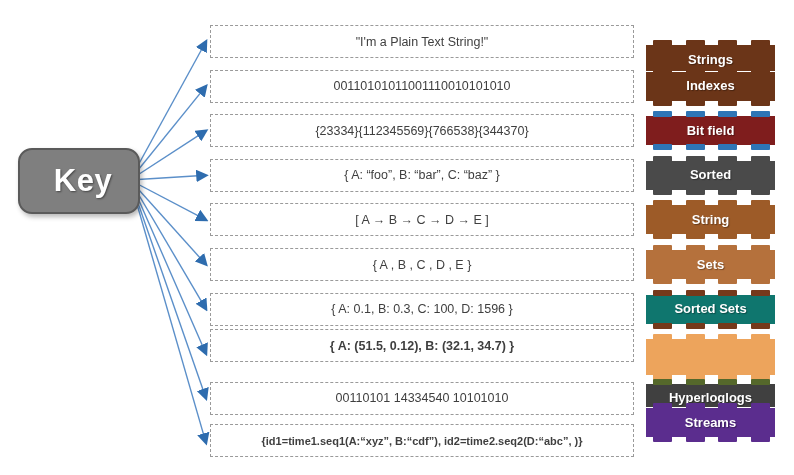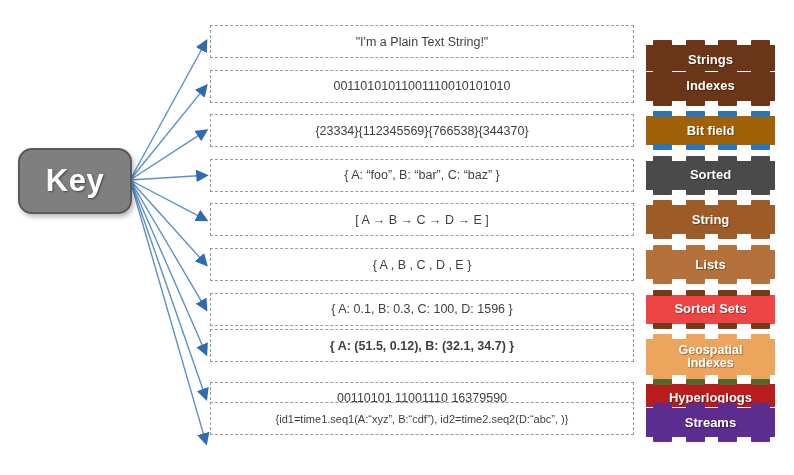--- a/index.html
+++ b/index.html
@@ -9,21 +9,21 @@
   #stage{position:absolute;left:0;top:0;width:794px;height:475px;}
 
   
   #arrows{position:absolute;left:0;top:0;width:794px;height:475px;}
 
   
   #key-box{
     position:absolute;left:18px;top:148px;width:110px;height:62px;
     background:#7F7F7F;border:2px solid #5A5A5A;border-radius:14px;
     box-shadow:2px 3px 5px rgba(0,0,0,.28);
-    display:flex;align-items:center;justify-content:center;
+    display:flex;align-items:center;justify-content:center;padding-left:8px;
   }
   #key-box .key-label{
     color:#ffffff;font-size:31px;font-weight:bold;letter-spacing:.5px;
     text-shadow:1px 1px 2px rgba(0,0,0,.45);
   }
 
   
   .value-box{
     position:absolute;left:210px;width:424px;height:33px;
     border:1px dashed #9A9A9A;background:#ffffff;
@@ -103,23 +103,23 @@
       <div class="value-box" style="top: 248px;">
         <span class="vtext">{  A , B , C , D , E  }</span>
       </div>
       <div class="value-box" style="top: 292.6px;">
         <span class="vtext">{ A: 0.1, B: 0.3, C: 100, D: 1596 }</span>
       </div>
       <div class="value-box" style="top: 329px; font-weight: bold;">
         <span class="vtext">{ A: (51.5, 0.12), B: (32.1, 34.7)  }</span>
       </div>
       <div class="value-box" style="top: 381.8px;">
-        <span class="vtext">00110101 11001110 16379590</span>
-      </div>
-      <div class="value-box tight" style="top: 402px;">
+        <span class="vtext">00110101 14334540 10101010</span>
+      </div>
+      <div class="value-box tight" style="top: 424px; font-weight: bold;">
         <span class="vtext">{id1=time1.seq1(A:“xyz”, B:“cdf”), id2=time2.seq2(D:“abc”, )}</span>
       </div>
     </div>
   <div id="brick-column">
       <div class="brick-wrap" style="top: 44px;">
         <div class="brick" style="background: rgb(107, 53, 24); height: 31px;">
           <div class="studs top">
             <div class="stud" style="background: rgb(107, 53, 24);"></div>
             <div class="stud" style="background: rgb(107, 53, 24);"></div>
             <div class="stud" style="background: rgb(107, 53, 24);"></div>
@@ -145,21 +145,21 @@
           <div class="studs bot">
             <div class="stud" style="background: rgb(107, 53, 24);"></div>
             <div class="stud" style="background: rgb(107, 53, 24);"></div>
             <div class="stud" style="background: rgb(107, 53, 24);"></div>
             <div class="stud" style="background: rgb(107, 53, 24);"></div>
           </div>
           <span class="btext">Indexes</span>
         </div>
       </div>
       <div class="brick-wrap" style="top: 115.2px;">
-        <div class="brick" style="background: #a16207; height: 31px;">
+        <div class="brick" style="background: #7f1d1d; height: 31px;">
           <div class="studs top">
             <div class="stud" style="background: rgb(46, 117, 182);"></div>
             <div class="stud" style="background: rgb(46, 117, 182);"></div>
             <div class="stud" style="background: rgb(46, 117, 182);"></div>
             <div class="stud" style="background: rgb(46, 117, 182);"></div>
           </div>
           <div class="studs bot">
             <div class="stud" style="background: rgb(46, 117, 182);"></div>
             <div class="stud" style="background: rgb(46, 117, 182);"></div>
             <div class="stud" style="background: rgb(46, 117, 182);"></div>
@@ -209,25 +209,25 @@
             <div class="stud" style="background: rgb(181, 113, 60);"></div>
             <div class="stud" style="background: rgb(181, 113, 60);"></div>
             <div class="stud" style="background: rgb(181, 113, 60);"></div>
           </div>
           <div class="studs bot">
             <div class="stud" style="background: rgb(181, 113, 60);"></div>
             <div class="stud" style="background: rgb(181, 113, 60);"></div>
             <div class="stud" style="background: rgb(181, 113, 60);"></div>
             <div class="stud" style="background: rgb(181, 113, 60);"></div>
           </div>
-          <span class="btext">Lists</span>
+          <span class="btext">Sets</span>
         </div>
       </div>
       <div class="brick-wrap" style="top: 293.6px;">
-        <div class="brick" style="background: #ef4444; height: 31px;">
+        <div class="brick" style="background: #0f766e; height: 31px;">
           <div class="studs top">
             <div class="stud" style="background: rgb(117, 57, 27);"></div>
             <div class="stud" style="background: rgb(117, 57, 27);"></div>
             <div class="stud" style="background: rgb(117, 57, 27);"></div>
             <div class="stud" style="background: rgb(117, 57, 27);"></div>
           </div>
           <div class="studs bot">
             <div class="stud" style="background: rgb(117, 57, 27);"></div>
             <div class="stud" style="background: rgb(117, 57, 27);"></div>
             <div class="stud" style="background: rgb(117, 57, 27);"></div>
@@ -243,25 +243,24 @@
             <div class="stud" style="background: rgb(237, 164, 92);"></div>
             <div class="stud" style="background: rgb(237, 164, 92);"></div>
             <div class="stud" style="background: rgb(237, 164, 92);"></div>
           </div>
           <div class="studs bot">
             <div class="stud" style="background: rgb(237, 164, 92);"></div>
             <div class="stud" style="background: rgb(237, 164, 92);"></div>
             <div class="stud" style="background: rgb(237, 164, 92);"></div>
             <div class="stud" style="background: rgb(237, 164, 92);"></div>
           </div>
-          <span class="btext two-line">Geospatial<br>Indexes</span>
         </div>
       </div>
       <div class="brick-wrap" style="top: 382.8px;">
-        <div class="brick" style="background: #b91c1c; height: 31px;">
+        <div class="brick" style="background: #404040; height: 31px;">
           <div class="studs top">
             <div class="stud" style="background: rgb(85, 104, 43);"></div>
             <div class="stud" style="background: rgb(85, 104, 43);"></div>
             <div class="stud" style="background: rgb(85, 104, 43);"></div>
             <div class="stud" style="background: rgb(85, 104, 43);"></div>
           </div>
           <div class="studs bot">
             <div class="stud" style="background: rgb(85, 104, 43);"></div>
             <div class="stud" style="background: rgb(85, 104, 43);"></div>
             <div class="stud" style="background: rgb(85, 104, 43);"></div>

